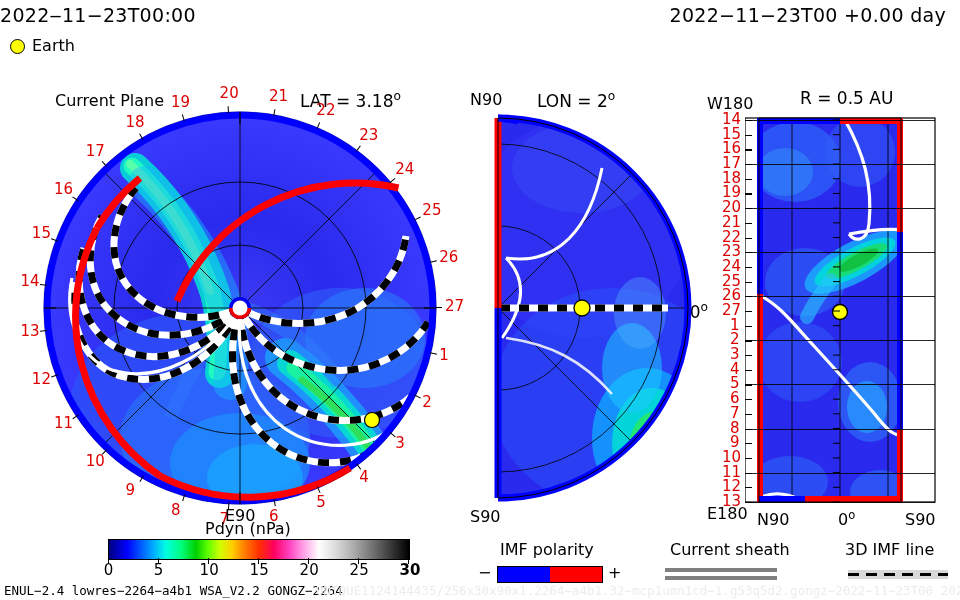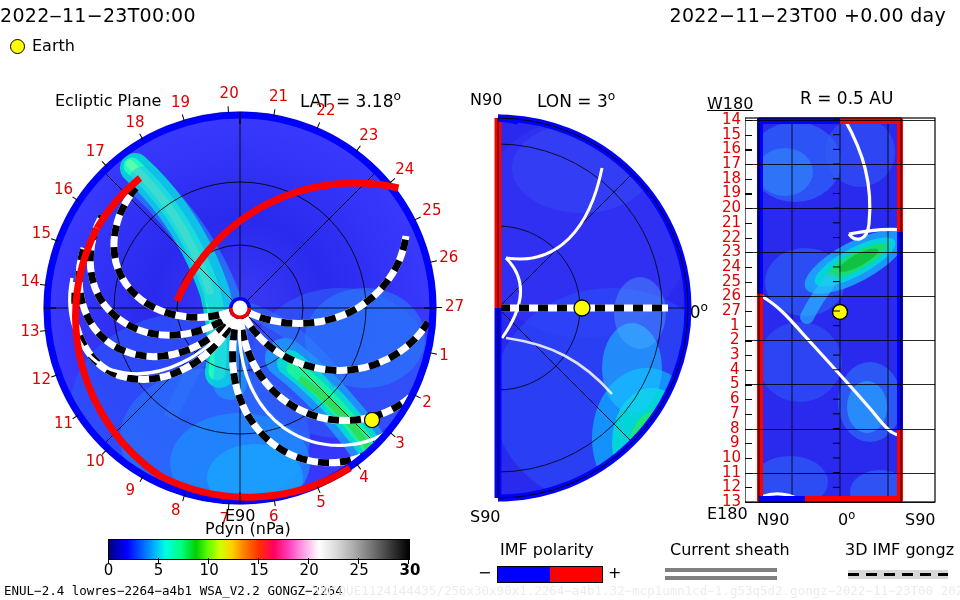--- a/index.html
+++ b/index.html
@@ -18,21 +18,21 @@
   .earth-dot{width:13px;height:13px;border-radius:50%;background:#ffff00;
              border:1.5px solid #000;display:inline-block;}
 
   
   #ecl-title{left:55px;top:93px;font-size:16px;}
   #lat-title{left:300px;top:90px;font-size:17px;}
   #mid-n90{left:470px;top:92px;font-size:16px;}
   #mid-title{left:537px;top:90px;font-size:17px;}
   #mid-s90{left:470px;top:509px;font-size:16px;}
   #mid-zero{right:252px;top:301px;font-size:17px;}
-  #rt-w180{left:707px;top:96px;font-size:16px;text-decoration:underline;}
+  #rt-w180{left:707px;top:96px;font-size:16px;}
   #rt-title{left:800px;top:90px;font-size:17px;}
   #rt-e180{left:707px;top:506px;font-size:16px;}
   #rt-n90{left:757px;top:512px;font-size:16px;}
   #rt-0{left:838px;top:510px;font-size:16px;}
   #rt-s90{left:905px;top:512px;font-size:16px;}
 
   
   #ecl-wrap{left:40px;top:108px;width:400px;height:400px;}
 
   
@@ -74,27 +74,27 @@
 </head>
 <body>
 
 <div class="abs t" id="hdr-left">2022‒11−23T00:00</div>
 <div class="abs t" id="hdr-right">2022−11−23T00 +0.00 day</div>
 <div class="abs t" id="legend-earth">
   <span class="earth-dot"></span>
   <span>Earth</span>
 </div>
 
-<div class="abs t" id="ecl-title">Ecliptic Plane</div>
+<div class="abs t" id="ecl-title">Current Plane</div>
 <div class="abs t" id="lat-title">
   <span>LAT = 3.18</span><span class="sup">o</span>
 </div>
 <div class="abs t" id="mid-n90">N90</div>
 <div class="abs t" id="mid-title">
-  <span>LON = 3</span><span class="sup">o</span>
+  <span>LON = 2</span><span class="sup">o</span>
 </div>
 <div class="abs t" id="mid-s90">S90</div>
 <div class="abs t" id="mid-zero">
   <span>0</span><span class="sup">o</span>
 </div>
 <div class="abs t" id="rt-w180">W180</div>
 <div class="abs t" id="rt-title">R = 0.5 AU</div>
 <div class="abs t" id="rt-e180">E180</div>
 <div class="abs t" id="rt-n90">N90</div>
 <div class="abs t" id="rt-0">
@@ -508,17 +508,17 @@
 
 <div class="abs t" id="lg-imf">IMF polarity</div>
 <div class="abs t" id="imf-minus">−</div>
 <div class="abs" id="imf-bar"></div>
 <div class="abs t" id="imf-plus">+</div>
 
 <div class="abs t" id="lg-cs">Current sheath</div>
 <div class="abs cs-line" id="cs1"></div>
 <div class="abs cs-line" id="cs2"></div>
 
-<div class="abs t" id="lg-3d">3D IMF gongz</div>
+<div class="abs t" id="lg-3d">3D IMF line</div>
 <div class="abs" id="imf3d"></div>
 
 <div class="abs t" id="status">ENUL−2.4 lowres−2264−a4b1 WSA_V2.2 GONGZ−2264</div>
 <div class="abs t gray" id="status-faint">UNIQUE1124144435/256x30x90x1.2264−a4b1.32−mcp1umn1cd−1.g53q5d2.gongz−2022−11−23T00   2022−11−24</div>
 
 </body></html>

